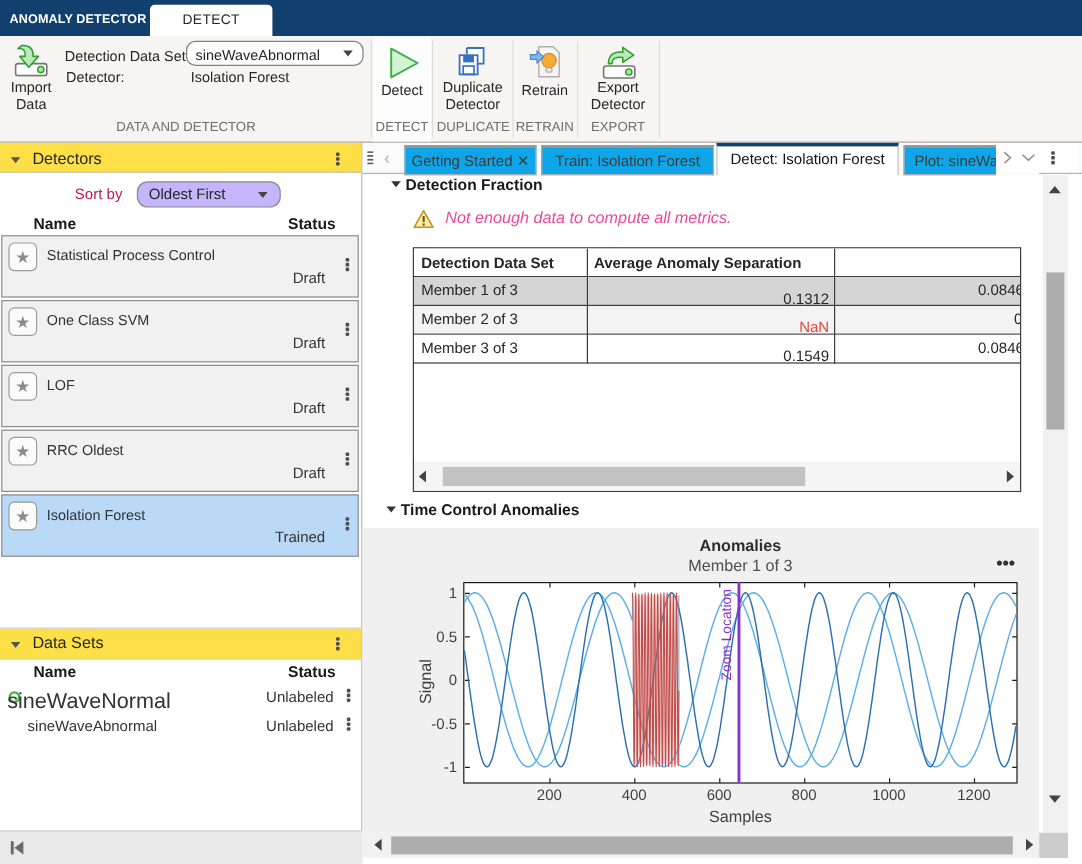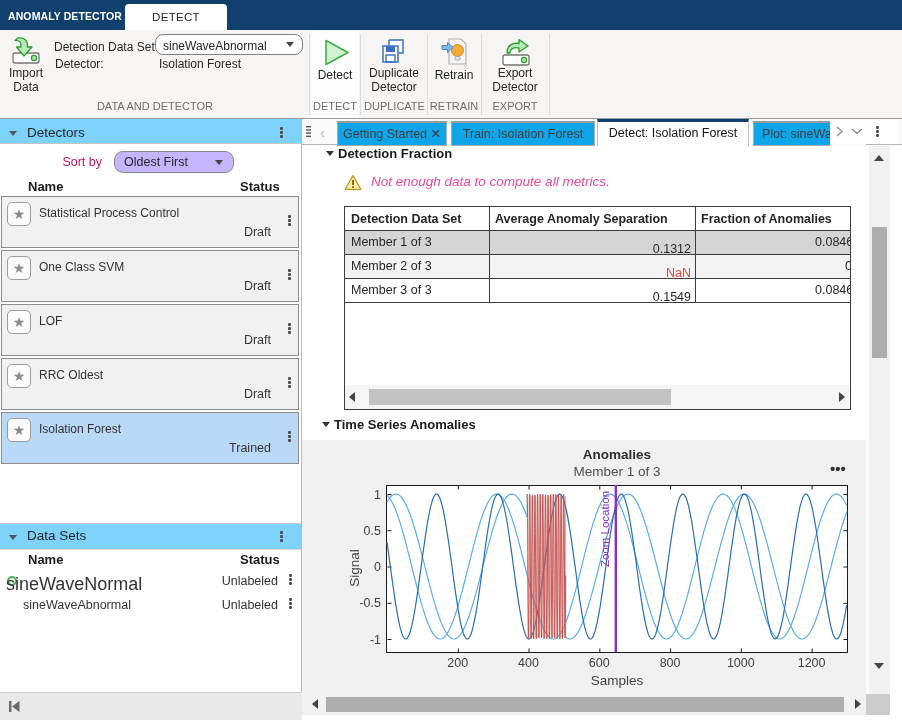--- a/index.html
+++ b/index.html
@@ -14,21 +14,21 @@
 #ribbon { left:0; top:30px; width:902px; height:89px; background:#f6f5f3; border-bottom:1px solid #9a9a9a; }
 .rsep { position:absolute; top:4px; width:1px; height:81px; background:#dcdcdc; }
 .seclabel { position:absolute; top:74px; font-size:11px; color:#6d6d6d; text-align:center; white-space:nowrap; }
 .rbtnlabel { position:absolute; font-size:12px; color:#262626; text-align:center; white-space:nowrap; }
 
 #tabbar { left:302px; top:119px; width:600px; height:27px; background:#fbfbfb; }
 .dtab { position:absolute; top:121px; height:25px; background:#0ea5e9; border:1px solid #ababab; border-top:2px solid #9a9a9a; font-size:12.5px; color:#3c3c3c; text-align:center; line-height:23px; white-space:nowrap; overflow:hidden; }
 #dtab3 { background:#fff; border:1px solid #c0c0c0; border-top:3px solid #11406f; border-bottom:none; top:119px; height:27px; color:#141414; line-height:22px; }
 
 #leftpanel { left:0; top:119px; width:302px; height:573px; background:#fff; border-right:1px solid #b8b8b8; }
-.panelhead { position:absolute; left:0; width:301px; height:28px; background:#7dd3fc; }
+.panelhead { position:absolute; left:0; width:301px; height:28px; background:#fde047; }
 .ph-tri { position:absolute; left:9px; top:12px; width:0; height:0; border-left:4.5px solid transparent; border-right:4.5px solid transparent; border-top:5px solid #555; }
 .ph-title { position:absolute; left:27px; top:6px; font-size:13.5px; color:#262626; }
 .vdots { position:absolute; width:3px; }
 .vdots i { display:block; width:2.6px; height:2.6px; border-radius:1px; background:#4e4e4e; margin-bottom:1.6px; }
 .card { position:absolute; left:1px; width:298px; height:52px; background:#f1f1f1; border:1px solid #8c8c8c; }
 .card .starbox { position:absolute; left:5px; top:5px; width:24px; height:24px; border:1px solid #9c9c9c; border-radius:5px; background:#fbfbfb; color:#8c8c8c; font-size:14px; text-align:center; line-height:23px; }
 .card .cname { position:absolute; left:37px; top:9px; font-size:12px; color:#323232; }
 .card .cstatus { position:absolute; right:27px; bottom:8px; font-size:12.5px; color:#333; }
 .bold { font-weight:bold; }
 
@@ -243,21 +243,20 @@
     <path d="M9,1.5 L16.8,15.3 L1.2,15.3 Z" fill="#fceea2" stroke="#bf9422" stroke-width="1.3" stroke-linejoin="round"></path>
     <rect x="8.2" y="6" width="1.7" height="5" fill="#6b5310"></rect>
     <rect x="8.2" y="12.2" width="1.7" height="1.8" fill="#6b5310"></rect>
   </svg>
   <div class="abs" style="left:371px;top:174px;font-size:13.5px;font-style:italic;color:#ec4899;">Not enough data to compute all metrics.</div>
 
   <div id="metricstable" class="abs">
     <div class="mrow bold" style="top:0;height:24px;background:#fff;">
         <span class="c1" style="top:5px;">Detection Data Set</span>
         <span class="c2" style="text-align:left;top:5px;left:150px;">Average Anomaly Separation</span>
-        <span class="c3" style="text-align:left;top:5px;left:356px;">Fraction of Anomalies</span>
       </div>
     <div class="mrow" style="top:24px;background:#d5d5d5;">
         <span class="c1">Member 1 of 3</span>
         <span class="c2">0.1312</span>
         <span style="position:absolute;left:470px;top:4px;">0.0846</span>
       </div>
     <div class="mrow" style="top:48px;background:#f3f3f3;">
         <span class="c1">Member 2 of 3</span>
         <span class="c2" style="color:#e8483c;">NaN</span>
         <span style="position:absolute;left:500px;top:4px;">0.0846</span>
@@ -270,21 +269,21 @@
     <div class="vline" style="left:144px;height:96px;"></div>
     <div class="vline" style="left:350px;height:96px;"></div>
 
     <div class="sb-track" style="left:0;top:178px;width:505px;height:24px;background:#f5f5f5;"></div>
     <div class="sb-thumb" style="left:24px;top:182px;width:302px;height:16px;background:#c2c2c2;"></div>
     <div class="arr" style="left:4px;top:185px;border-top:5px solid transparent;border-bottom:5px solid transparent;border-right:6px solid #444;"></div>
     <div class="arr" style="left:494px;top:185px;border-top:5px solid transparent;border-bottom:5px solid transparent;border-left:6px solid #444;"></div>
   </div>
 
   <div class="abs" style="left:322px;top:422px;width:0;height:0;border-left:4.5px solid transparent;border-right:4.5px solid transparent;border-top:5px solid #333;"></div>
-  <div class="abs bold" style="left:334px;top:417px;font-size:13px;color:#1a1a1a;">Time Series Anomalies</div>
+  <div class="abs bold" style="left:334px;top:417px;font-size:13px;color:#1a1a1a;">Time Control Anomalies</div>
 
   <svg width="564" height="258" viewBox="302 440 564 258" style="position:absolute;left:302px;top:440px">
 <rect x="302" y="440" width="564" height="254" fill="#f0f0f0"></rect>
 <rect x="386.5" y="485.5" width="461.0" height="167.0" fill="#ffffff" stroke="#1a1a1a" stroke-width="1"></rect>
 <g stroke="#1a1a1a" stroke-width="1" transform="translate(0.5,0.5)">
         <line x1="457.8" y1="652.0" x2="457.8" y2="648.0"></line>
 <line x1="457.8" y1="485.0" x2="457.8" y2="489.0"></line>
 <line x1="528.5" y1="652.0" x2="528.5" y2="648.0"></line>
 <line x1="528.5" y1="485.0" x2="528.5" y2="489.0"></line>
 <line x1="599.3" y1="652.0" x2="599.3" y2="648.0"></line>

